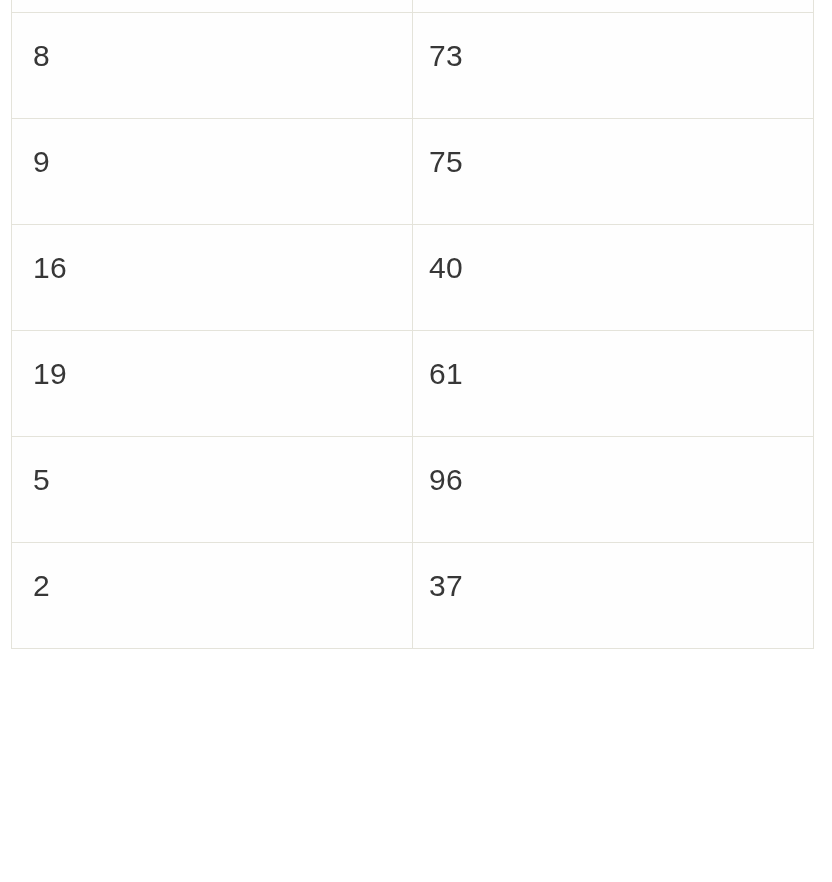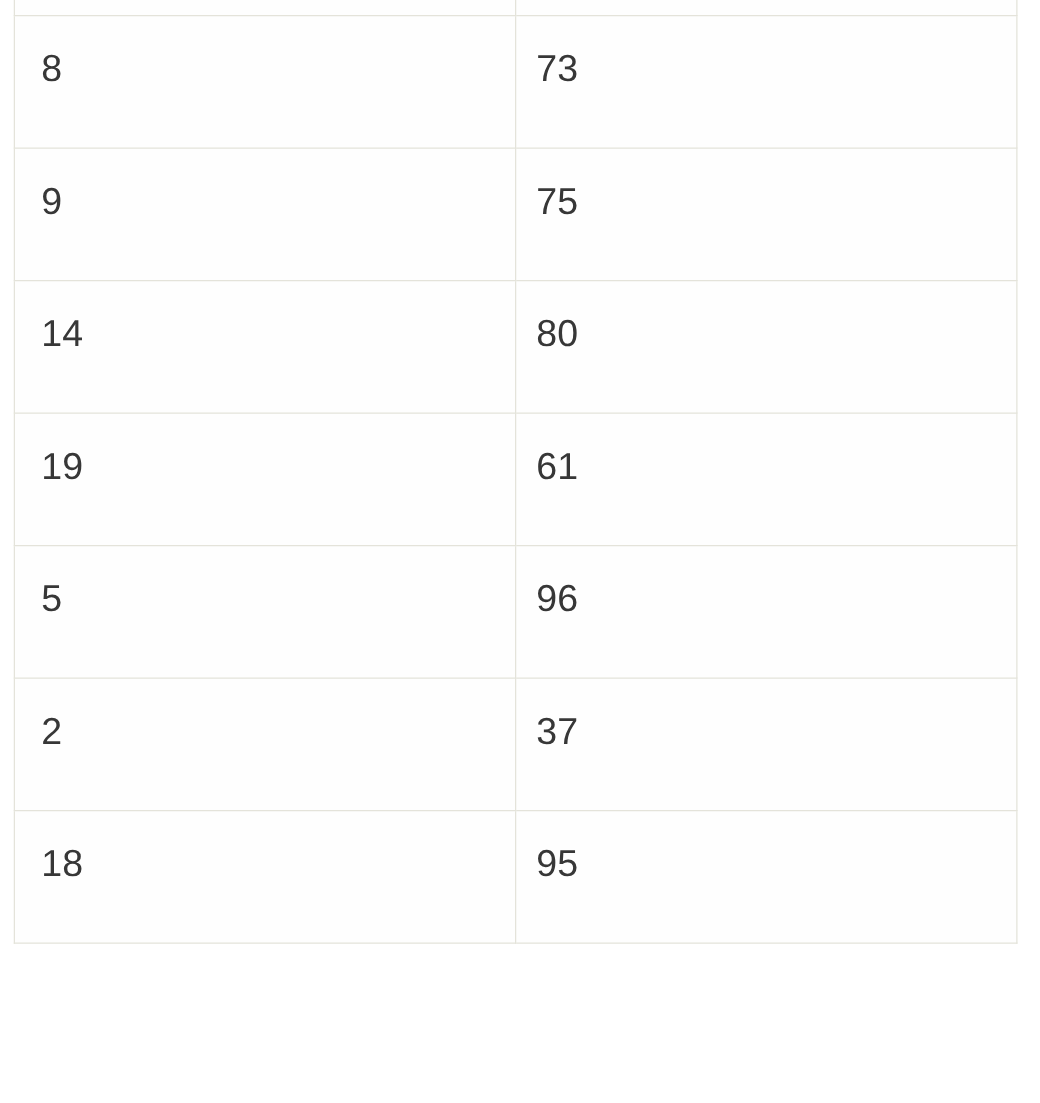--- a/index.html
+++ b/index.html
@@ -88,41 +88,37 @@
           <td class="cell-x">8</td>
           <td class="cell-y">73</td>
         </tr>
 
         <tr>
           <td class="cell-x">9</td>
           <td class="cell-y">75</td>
         </tr>
 
         <tr>
-          <td class="cell-x">14</td>
-          <td class="cell-y">80</td>
+          <td class="cell-x">16</td>
+          <td class="cell-y">40</td>
         </tr>
 
         <tr>
           <td class="cell-x">19</td>
           <td class="cell-y">61</td>
         </tr>
 
 
         <tr>
           <td class="cell-x">5</td>
           <td class="cell-y">96</td>
         </tr>
 
         <tr>
           <td class="cell-x">2</td>
           <td class="cell-y">37</td>
         </tr>
 
-        <tr>
-          <td class="cell-x">18</td>
-          <td class="cell-y">95</td>
-        </tr>
 
       </tbody>
     </table>
   </div>
 </div>
 
 </body></html>

